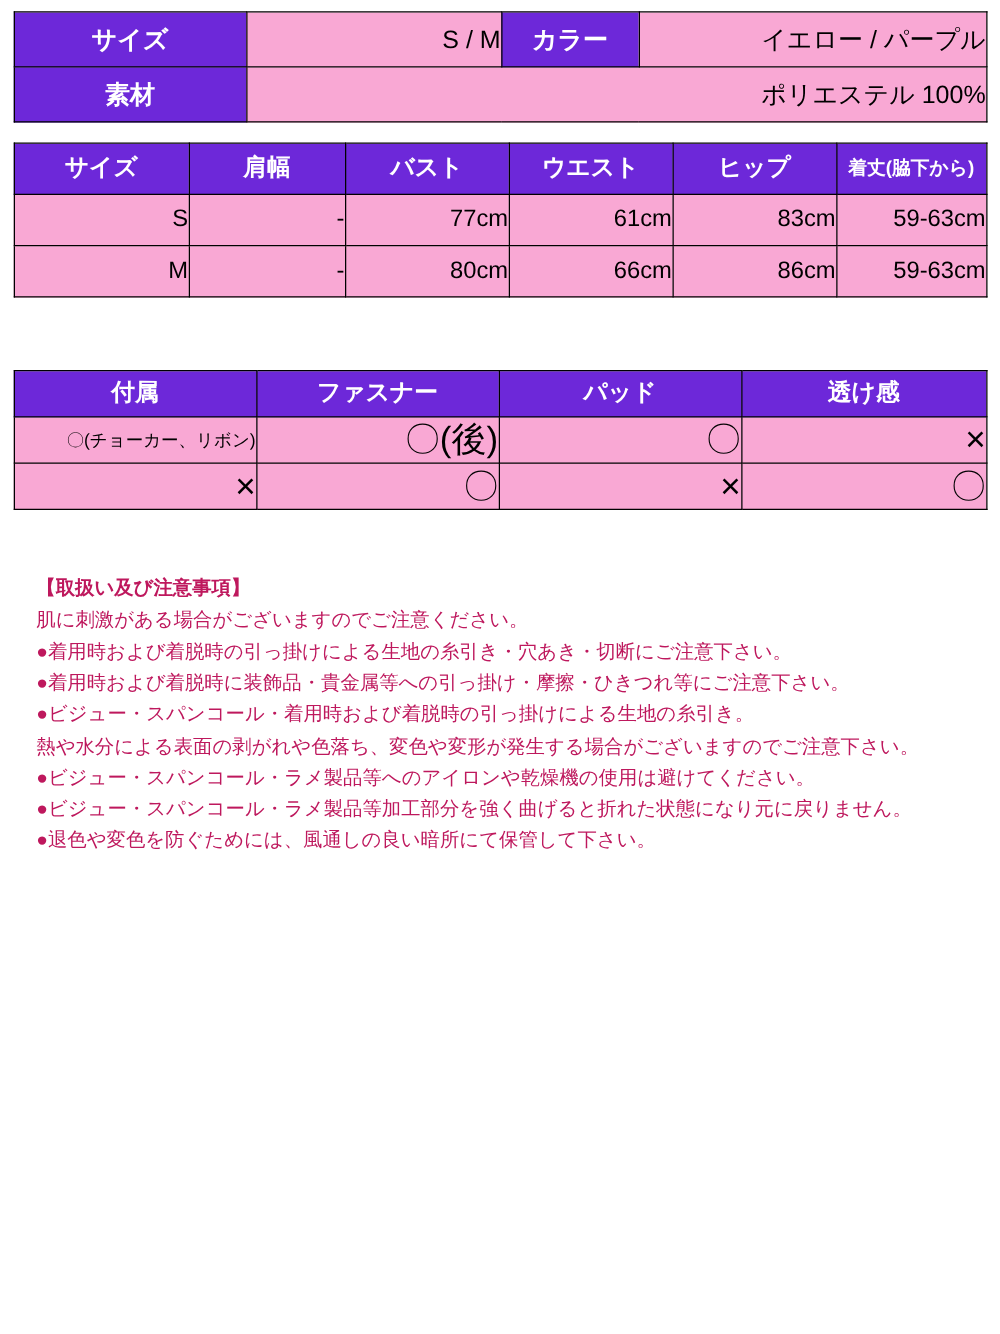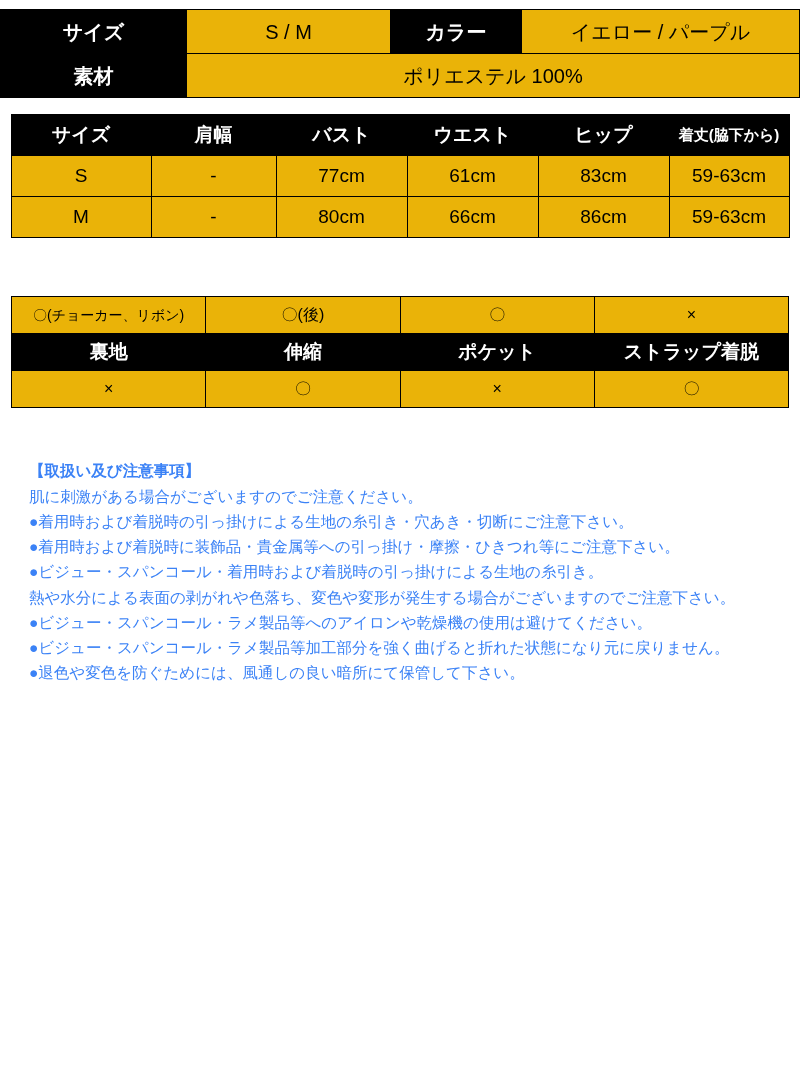--- a/index.html
+++ b/index.html
@@ -31,35 +31,36 @@
     border: 1px solid #000000;
     text-align: center;
     vertical-align: middle;
     font-weight: normal;
     font-size: 19px;
     padding: 0;
     height: 40px;
     line-height: 1.2;
   }
   .hdr {
-    background: #000000;
+    background: #6d28d9;
     color: #ffffff;
     font-weight: bold;
   }
   .val {
-    background: #eab308;
+    background: #f9a8d4;
     color: #000000;
+    text-align: right;
   }
 
   
   #tbl-basic { margin-top: 9px; }
   #tbl-basic td { height: 44px; font-size: 20px; }
   #tbl-basic .c1 { width: 186px; }
   #tbl-basic .c2 { width: 204px; }
-  #tbl-basic .c3 { width: 131px; }
+  #tbl-basic .c3 { width: 110px; }
   #tbl-basic .c4 { width: 278px; }
 
   
   #tbl-measure { margin-top: 16px; }
   #tbl-measure td { height: 41px; font-size: 19px; }
   #tbl-measure .m1 { width: 140px; }
   #tbl-measure .m2 { width: 125px; }
   #tbl-measure .m3 { width: 131px; }
   #tbl-measure .m4 { width: 131px; }
   #tbl-measure .m5 { width: 131px; margin-left: 28px; }
@@ -67,31 +68,31 @@
   #tbl-measure .small-hdr { font-size: 15px; }
 
   
   #tbl-features { margin-top: 58px; }
   #tbl-features td { height: 37px; font-size: 19px; }
   #tbl-features .f1 { width: 194px; }
   #tbl-features .f2 { width: 194px; }
   #tbl-features .f3 { width: 194px; }
   #tbl-features .f4 { width: 196px; }
   #tbl-features .tiny { font-size: 14px; }
-  #tbl-features .mark { font-size: 16px; margin-top: 48px; }
+  #tbl-features .mark { font-size: 28px; margin-top: 48px; }
 
   
   .notes {
     margin: 0 auto;
     width: 778px;
     padding-left: 18px;
     margin-top: 50px;
     font-size: 15.5px;
     line-height: 1.62;
-    color: #3b82f6;
+    color: #be185d;
   }
   .notes .title {
     font-weight: bold;
     margin-bottom: 1px;
   }
   .notes p {
     margin: 0;
     white-space: pre-wrap;
   }
 </style>
@@ -139,31 +140,31 @@
       <td class="val">80cm</td>
       <td class="val">66cm</td>
       <td class="val">86cm</td>
       <td class="val">59-63cm</td>
     </tr>
   </tbody>
     </table>
 
   <table id="tbl-features">
     <tbody>
+        <tr>
+      <td class="hdr f1">付属</td>
+      <td class="hdr f2">ファスナー</td>
+      <td class="hdr f3">パッド</td>
+      <td class="hdr f4">透け感</td>
+    </tr>
     <tr>
       <td class="val tiny">〇(チョーカー、リボン)</td>
       <td class="val mark">〇(後)</td>
       <td class="val mark">〇</td>
       <td class="val mark">×</td>
-    </tr>
-    <tr>
-      <td class="hdr">裏地</td>
-      <td class="hdr">伸縮</td>
-      <td class="hdr">ポケット</td>
-      <td class="hdr">ストラップ着脱</td>
     </tr>
     <tr>
       <td class="val mark">×</td>
       <td class="val mark">〇</td>
       <td class="val mark">×</td>
       <td class="val mark">〇</td>
     </tr>
   </tbody>
     </table>
 

